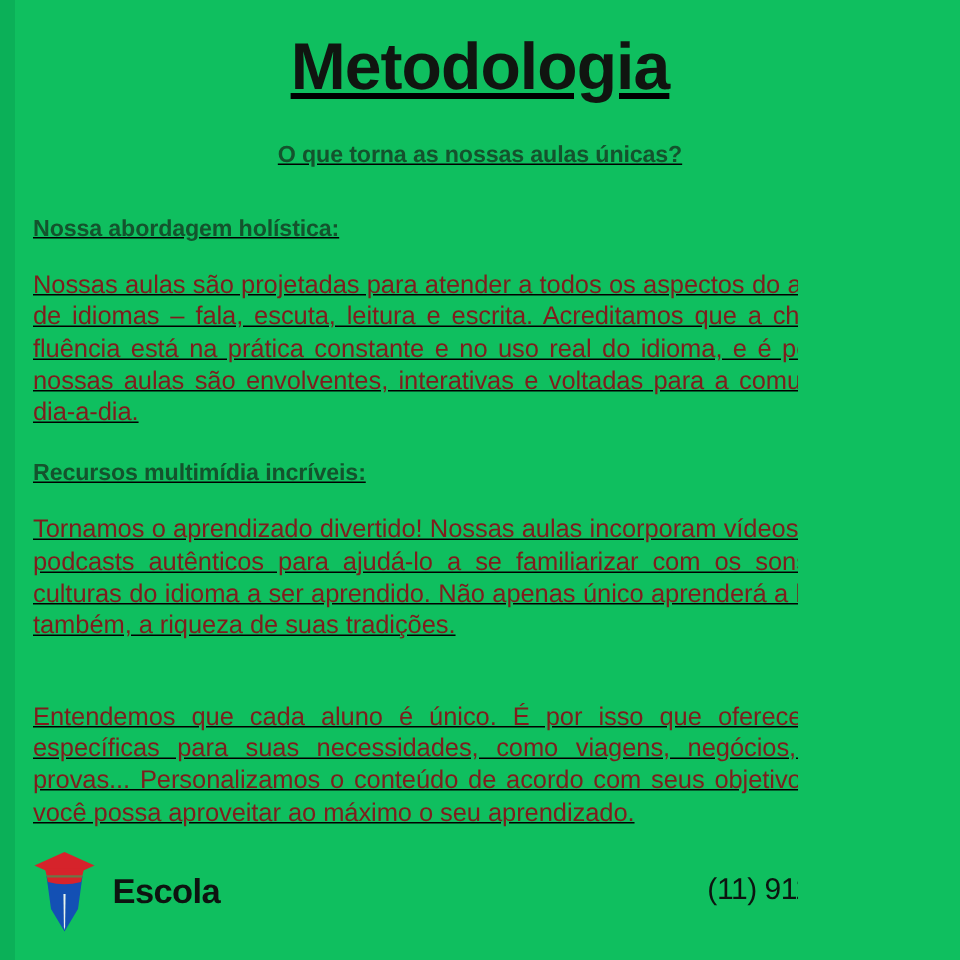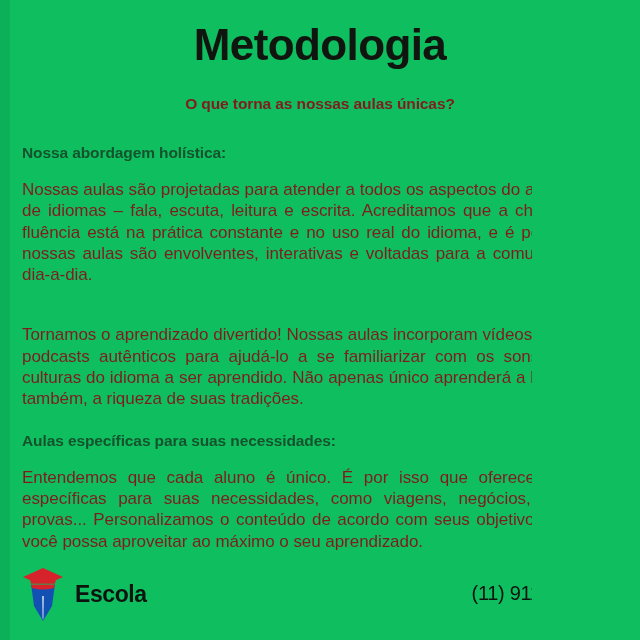--- a/index.html
+++ b/index.html
@@ -14,20 +14,21 @@
     overflow: hidden;
   }
 
   .poster {
     position: relative;
     width: 532px;
     height: 640px;
     background: #0fbf5f;
     box-sizing: border-box;
     overflow: hidden;
+    text-decoration: underline;
   }
 
   
   .edge-band {
     position: absolute;
     left: 0;
     top: 0;
     width: 10px;
     height: 640px;
     background: #0bab55;
@@ -49,21 +50,21 @@
     letter-spacing: -0.6px;
     margin: 0;
     padding-top: 19px;
     line-height: 52px;
   }
 
   .subtitle {
     text-align: center;
     font-size: 15.5px;
     font-weight: bold;
-    color: #7f1d1d;
+    color: #14532d;
     margin: 0;
     padding-top: 24px;
     letter-spacing: -0.1px;
   }
 
   .section {
     padding-top: 22px;
   }
   .section.first { padding-top: 31px; }
 
@@ -145,25 +146,25 @@
     <h1 class="title">Metodologia</h1>
 
     <p class="subtitle">O que torna as nossas aulas únicas?</p>
 
     <div class="section first">
       <p class="section-heading">Nossa abordagem holística:</p>
       <p class="section-body">Nossas aulas são projetadas para atender a todos os aspectos do aprendizado de idiomas – fala, escuta, leitura e escrita. Acreditamos que a chave para a fluência está na prática constante e no uso real do idioma, e é por isso que nossas aulas são envolventes, interativas e voltadas para a comunicação do dia-a-dia.</p>
     </div>
 
     <div class="section">
+      <p class="section-heading">Recursos multimídia incríveis:</p>
       <p class="section-body">Tornamos o aprendizado divertido! Nossas aulas incorporam vídeos, músicas e podcasts autênticos para ajudá-lo a se familiarizar com os sons, ritmos e culturas do idioma a ser aprendido. Não apenas único aprenderá a língua, mas também, a riqueza de suas tradições.</p>
     </div>
 
     <div class="section">
-      <p class="section-heading">Aulas específicas para suas necessidades:</p>
       <p class="section-body">Entendemos que cada aluno é único. É por isso que oferecemos aulas específicas para suas necessidades, como viagens, negócios, vendas e provas... Personalizamos o conteúdo de acordo com seus objetivos para que você possa aproveitar ao máximo o seu aprendizado.</p>
     </div>
 
   </div>
 
   <div class="footer">
 
     <div class="brand">
       <span class="brand-mark">
         <svg viewBox="0 0 42 56" width="42" height="56" aria-hidden="true">

